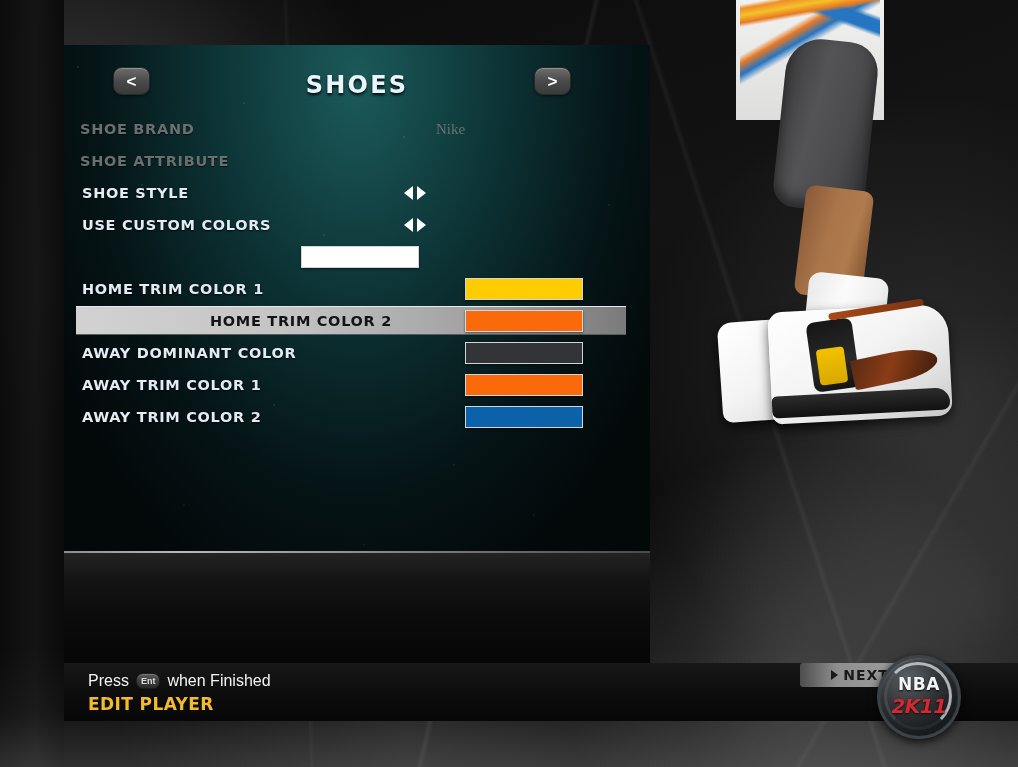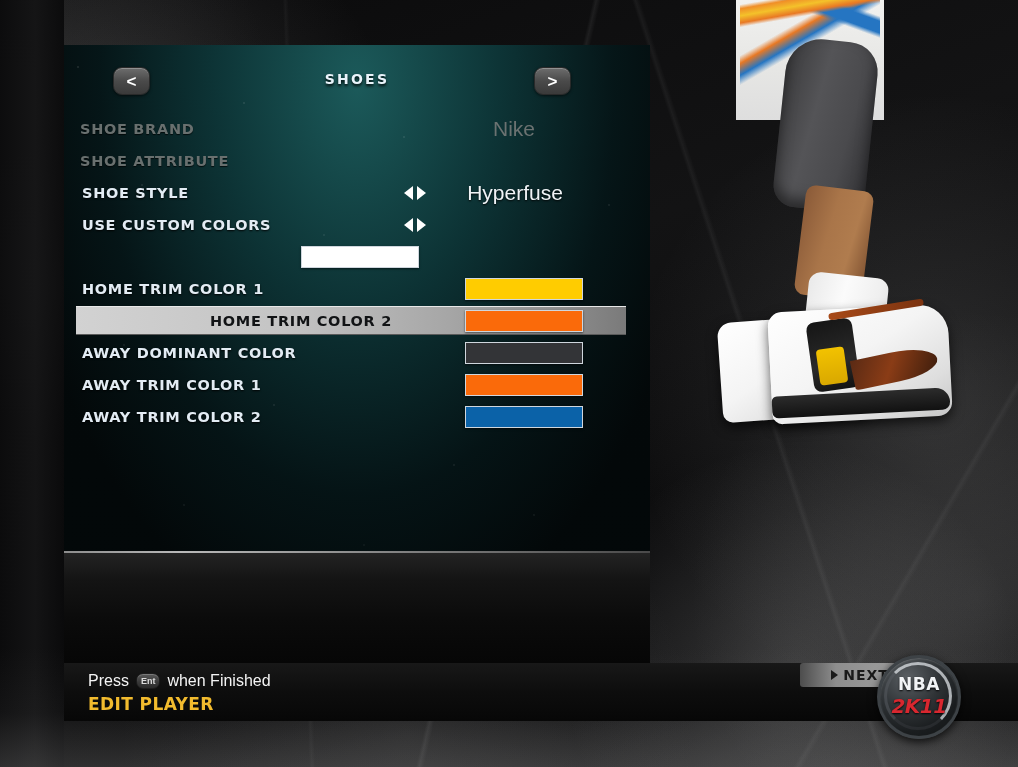--- a/index.html
+++ b/index.html
@@ -155,21 +155,21 @@
     box-shadow:inset 0 1px 0 rgba(255,255,255,.25), 0 1px 3px rgba(0,0,0,.6);
     display:flex; align-items:center; justify-content:center;
     color:#fff; font-size:17px; font-weight:bold; line-height:1;
     font-family:"Liberation Sans", sans-serif;
     cursor:pointer; user-select:none;
   }
   #nav-prev { left:49px; }
   #nav-next { left:470px; }
   #panel-title {
     position:absolute; left:0; top:26px; width:586px; text-align:center;
-    color:#e9f4fb; font-size:14px; font-weight:bold; letter-spacing:2.2px;
+    color:#e9f4fb; font-size:24px; font-weight:bold; letter-spacing:2.2px;
     font-family:"DejaVu Sans", sans-serif;
     text-shadow:0 2px 3px rgba(0,0,0,.9);
   }
 
   
   #rows { position:absolute; left:0; top:68px; width:586px; }
   .row {
     position:relative; height:32px; display:flex; align-items:center;
   }
   .row-hl-bg {
@@ -191,23 +191,23 @@
   .row-arrows {
     position:relative; z-index:2;
     width:46px; display:flex; align-items:center; justify-content:center; gap:4px;
   }
   .tri { width:0; height:0; border-top:7px solid transparent; border-bottom:7px solid transparent; }
   .tri-l { border-right:9px solid #ffffff; }
   .tri-r { border-left:9px solid #ffffff; }
 
   .row-value {
     position:relative; z-index:2;
-    flex:1; text-align:center; padding-right:58px;
-    font-family:Liberation Sans, sans-serif;
-    font-size:21px;
+    flex:1; text-align:left; padding-right:58px;
+    font-family:Liberation Serif, serif;
+    font-size:15px;
   }
   .val-active   { color:#f0f4f7; text-shadow:0 1px 2px rgba(0,0,0,.9); }
   .val-disabled { color:#6b7271; }
 
   .swatch {
     position:relative; z-index:2;
     width:118px; height:22px; margin-left:12px;
     border:1px solid #cfd6dd;
     box-shadow:0 1px 2px rgba(0,0,0,.55);
   }
@@ -335,21 +335,20 @@
       <div class="row">
         <div class="row-label lbl-disabled">SHOE ATTRIBUTE</div>
         <div class="row-arrows"></div>
       </div>
       <div class="row">
         <div class="row-label lbl-active">SHOE STYLE</div>
         <div class="row-arrows">
           <span class="tri tri-l"></span>
           <span class="tri tri-r"></span>
         </div>
-        <div class="row-value val-active">Hyperfuse</div>
       </div>
       <div class="row">
         <div class="row-label lbl-active">USE CUSTOM COLORS</div>
         <div class="row-arrows">
           <span class="tri tri-l"></span>
           <span class="tri tri-r"></span>
         </div>
       </div>
       <div class="row">
         <div class="row-arrows"></div>

